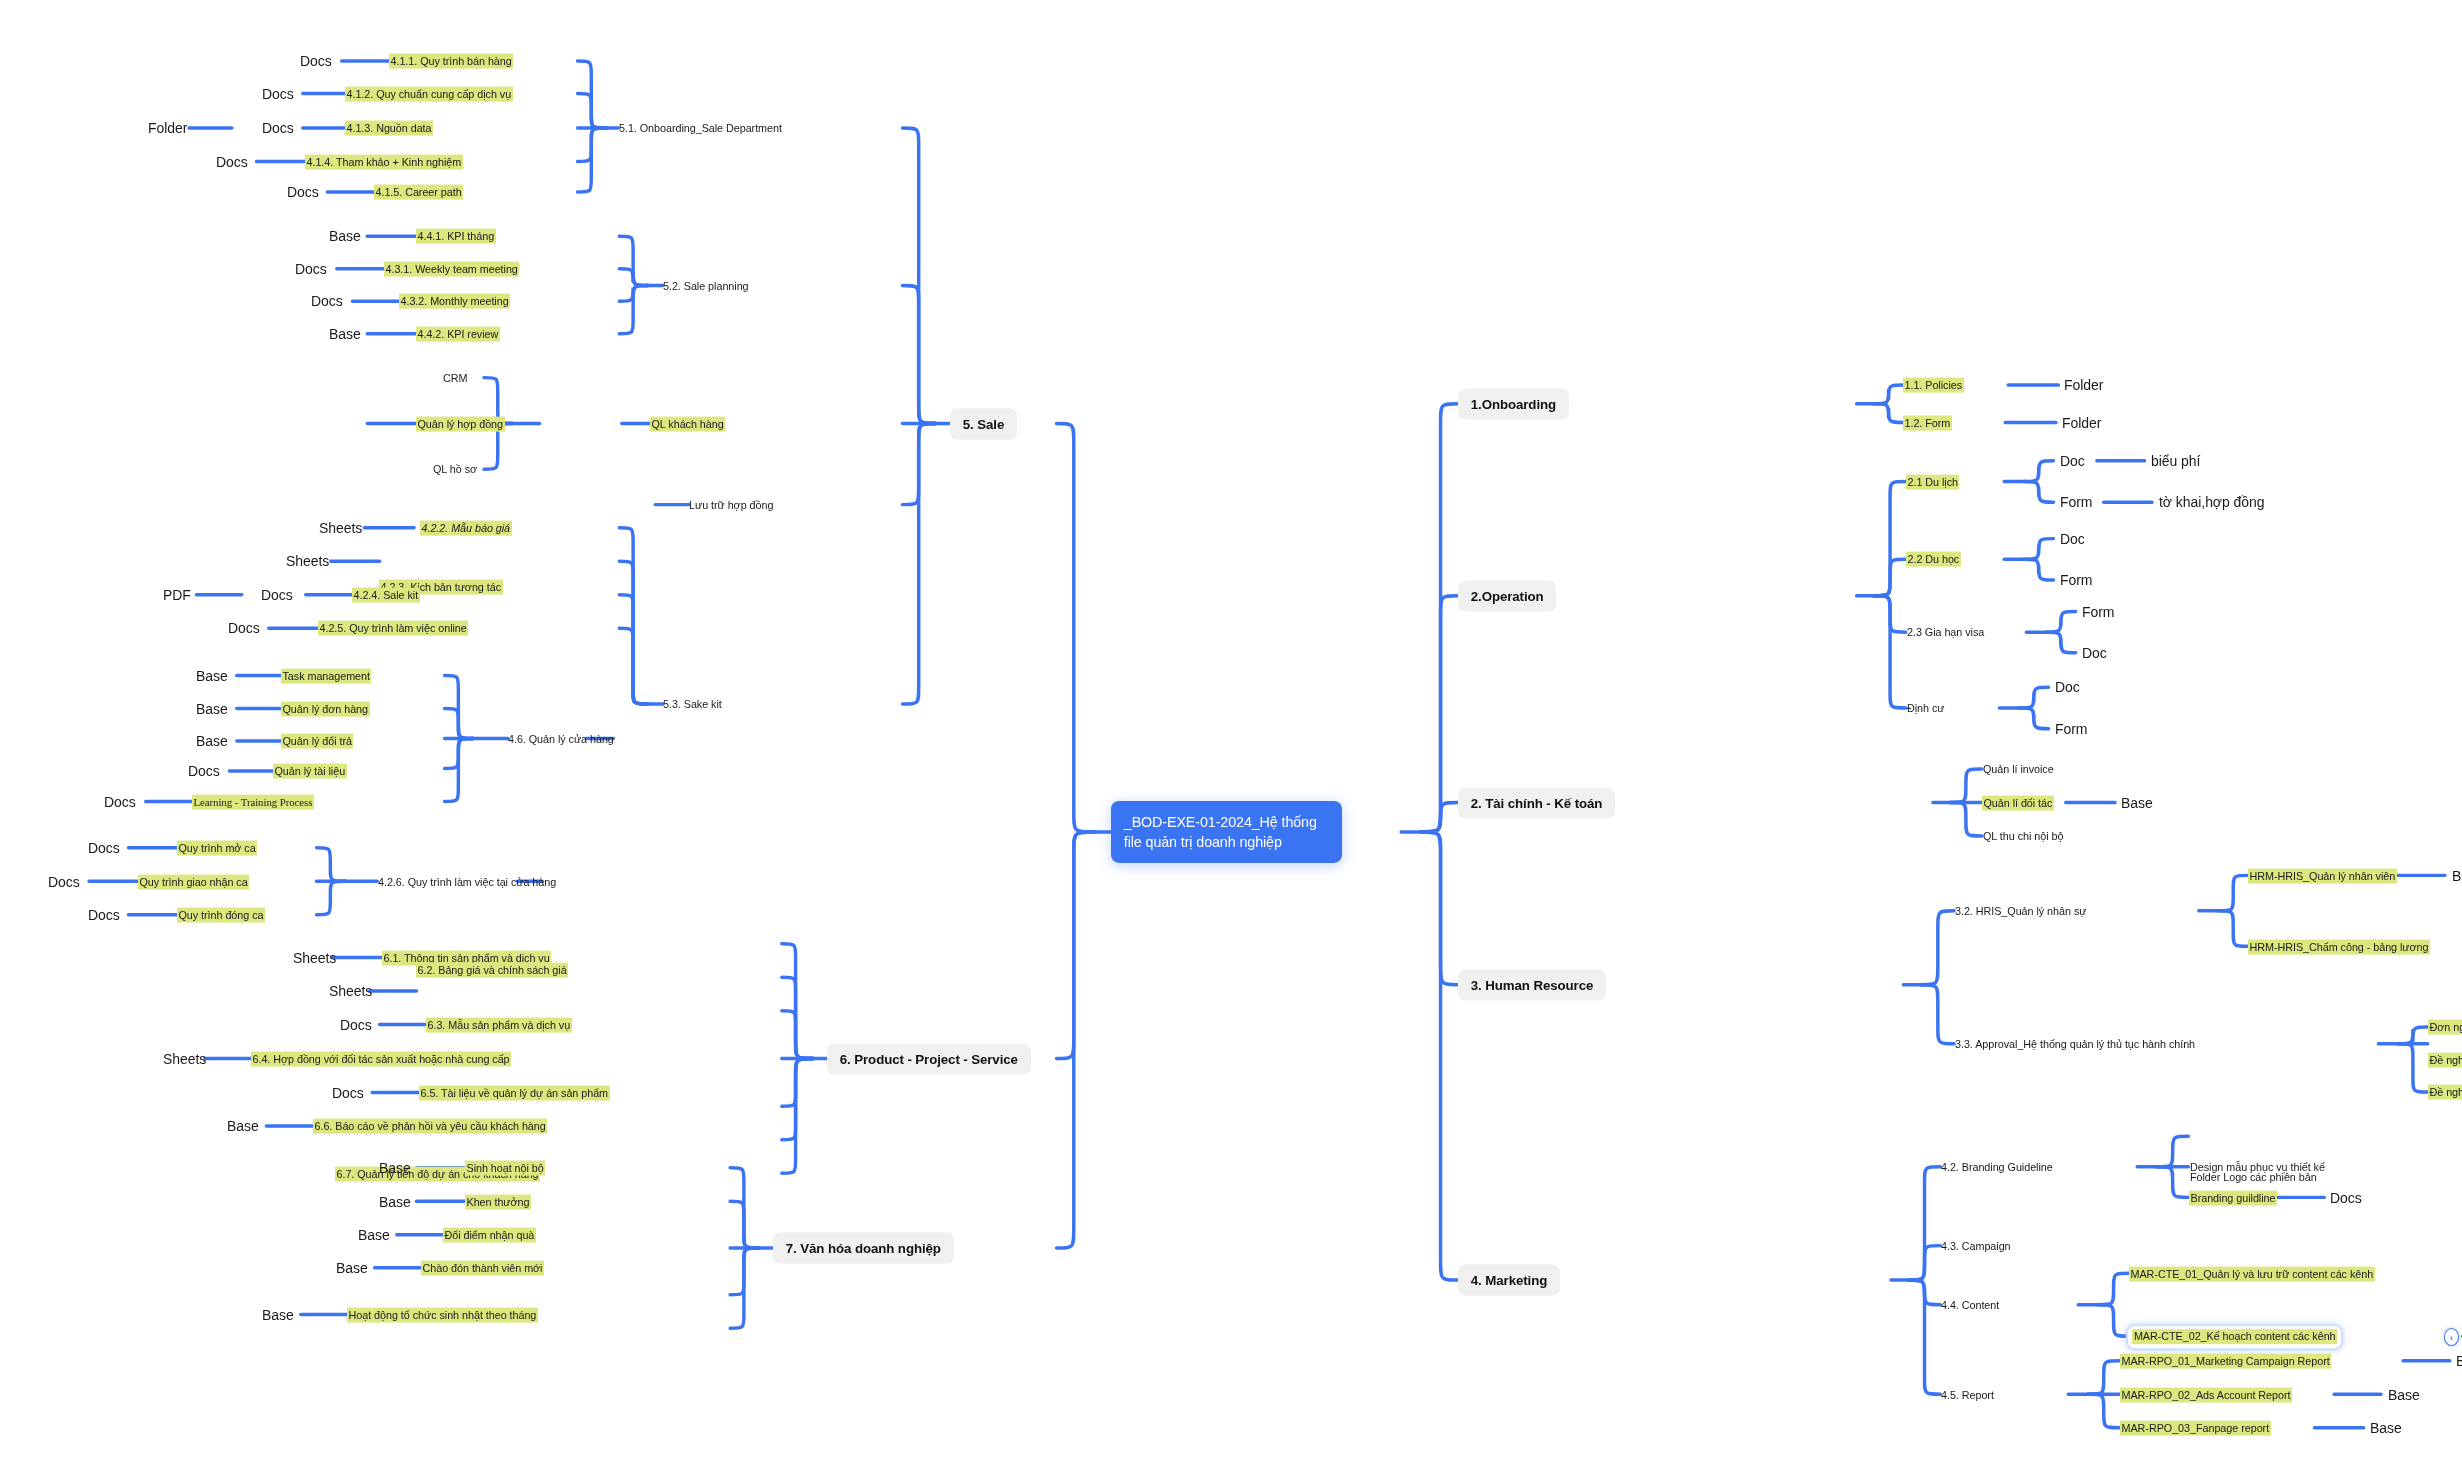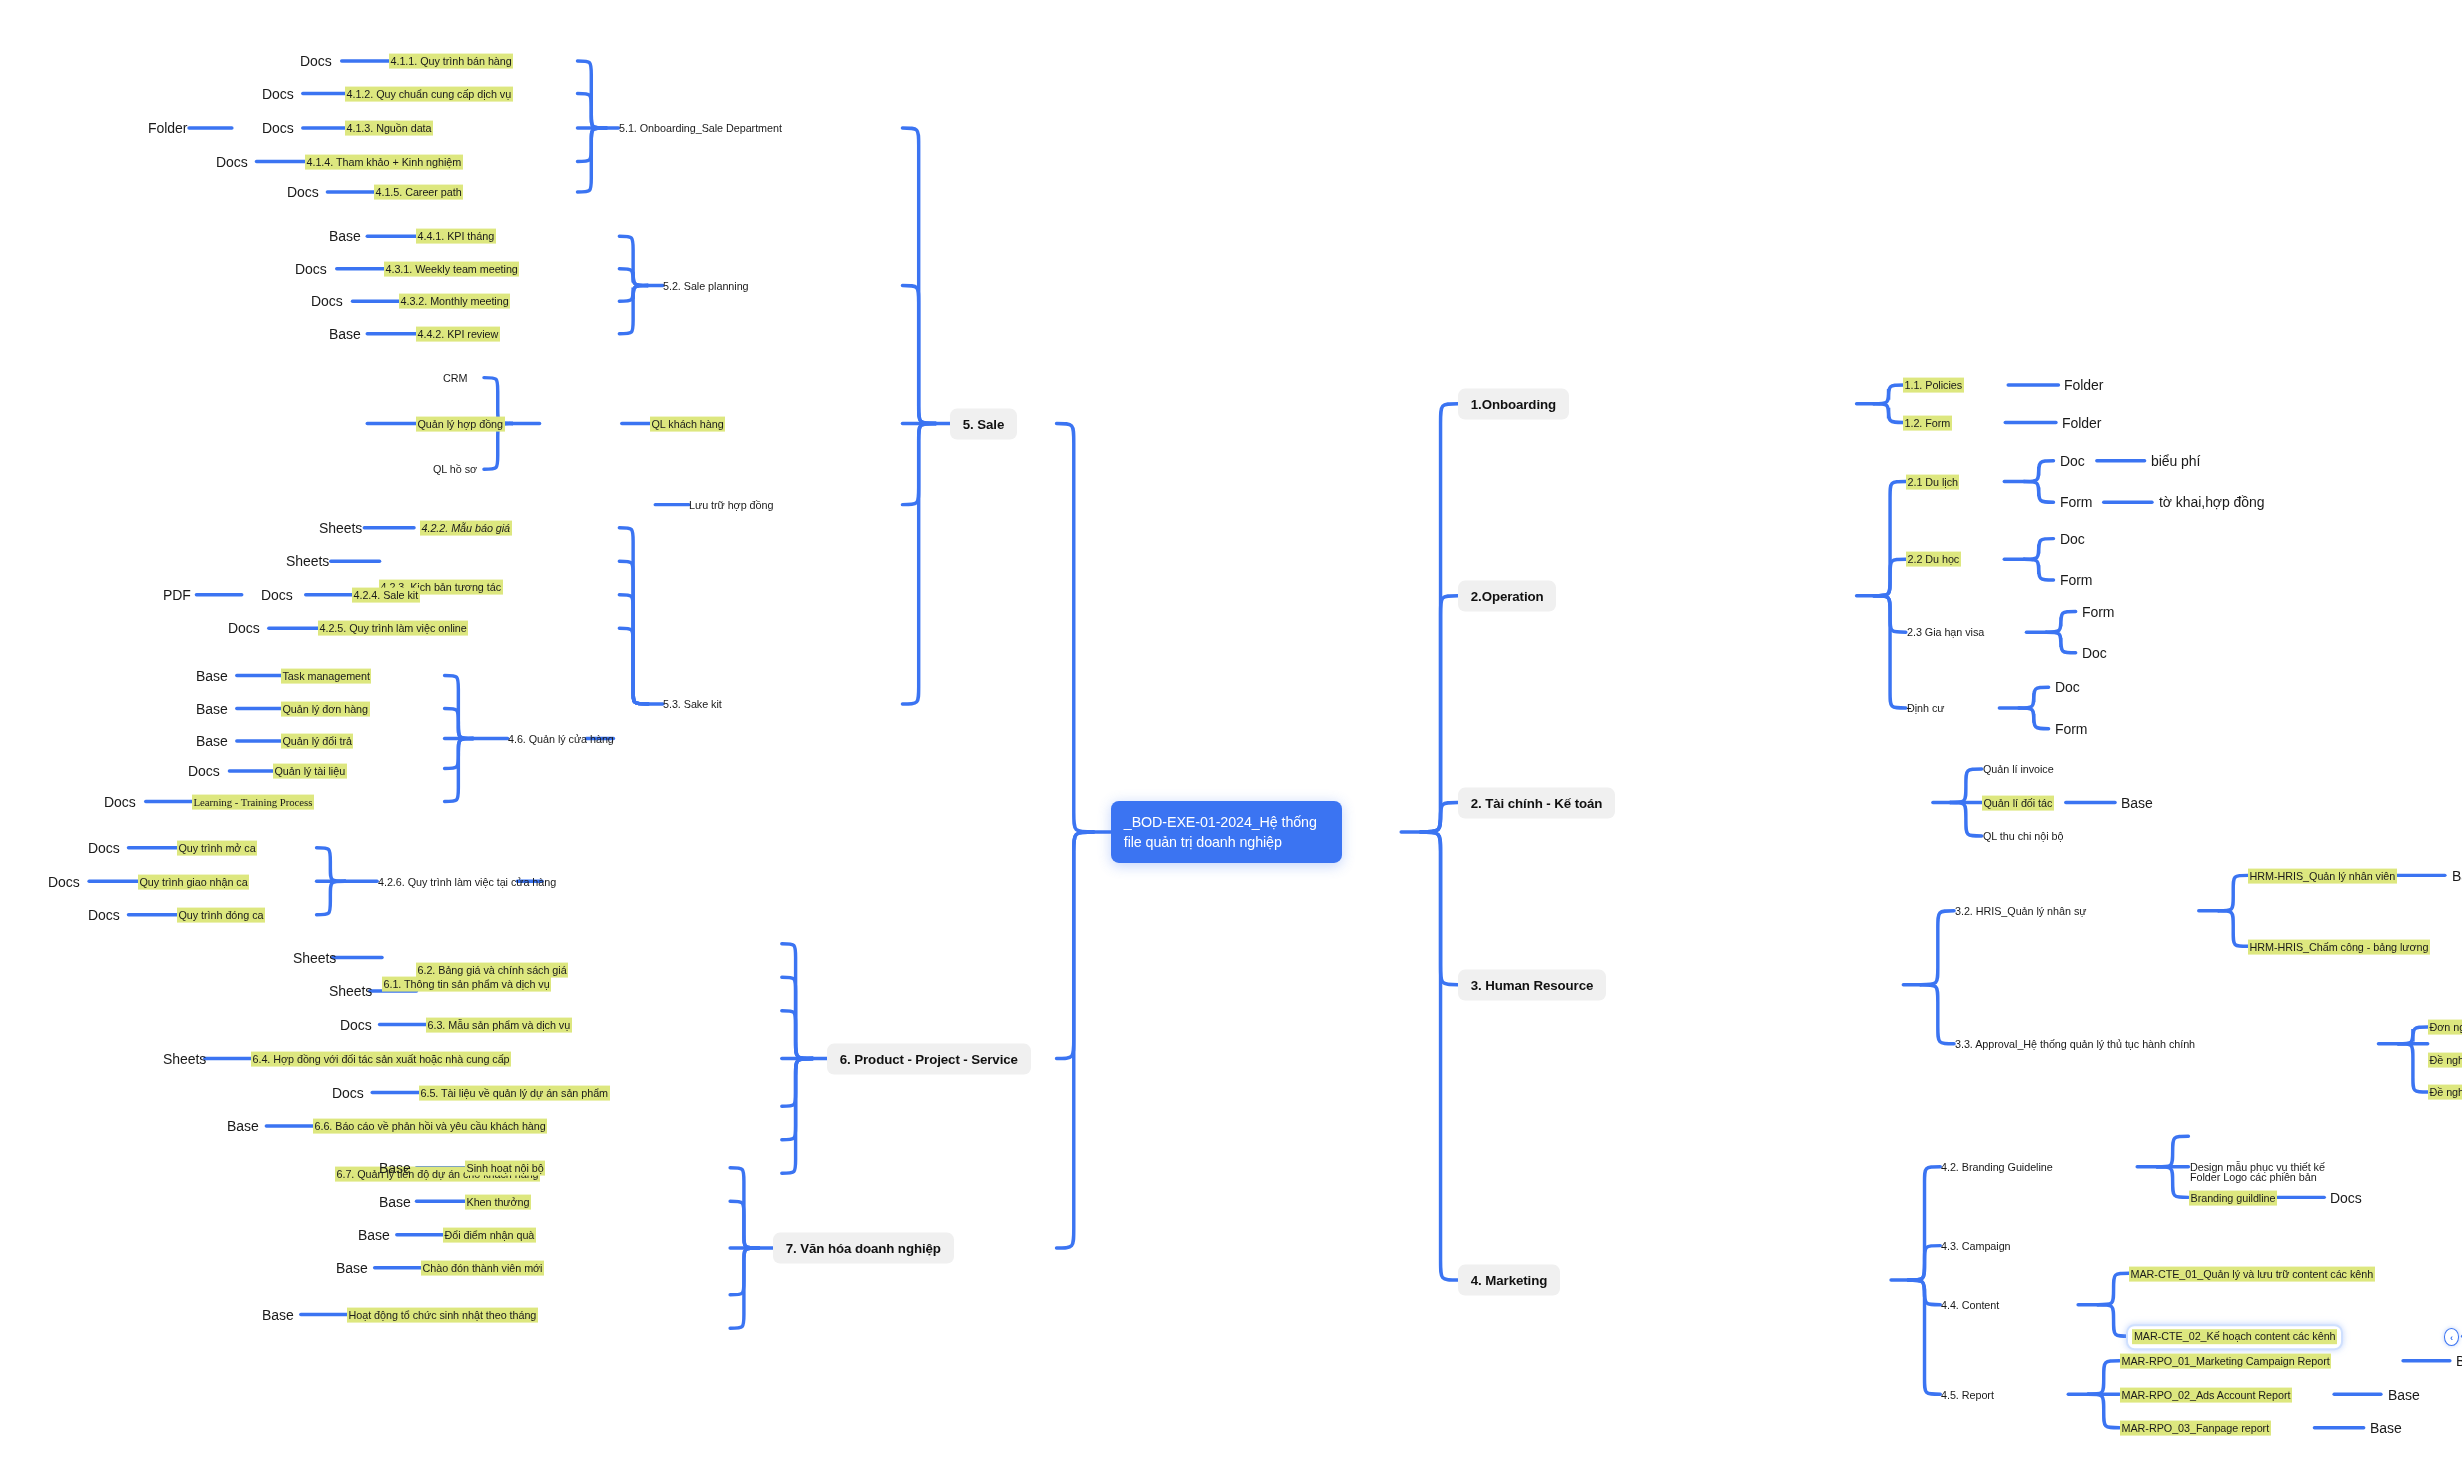--- a/index.html
+++ b/index.html
@@ -375,21 +375,21 @@
 
   <div class="nd hl" style="left:177px; top:848px;">Quy trình mở ca</div>
   <div class="nd leaf" style="left:88px; top:848px;">Docs</div>
 
   <div class="nd hl" style="left:138px; top:882px;">Quy trình giao nhận ca</div>
   <div class="nd leaf" style="left:48px; top:882px;">Docs</div>
 
   <div class="nd hl" style="left:177px; top:915px;">Quy trình đóng ca</div>
   <div class="nd leaf" style="left:88px; top:915px;">Docs</div>
 
-  <div class="nd hl" style="left:382px; top:984px;">6.1. Thông tin sản phẩm và dịch vụ</div>
+  <div class="nd hl" style="left:382px; top:958px;">6.1. Thông tin sản phẩm và dịch vụ</div>
   <div class="nd leaf" style="left:293px; top:958px;">Sheets</div>
 
   <div class="nd hl" style="left:416px; top:970px;">6.2. Bảng giá và chính sách giá</div>
   <div class="nd leaf" style="left:329px; top:991px;">Sheets</div>
 
   <div class="nd hl" style="left:426px; top:1025px;">6.3. Mẫu sản phẩm và dịch vụ</div>
   <div class="nd leaf" style="left:340px; top:1025px;">Docs</div>
 
   <div class="nd hl" style="left:251px; top:1059px;">6.4. Hợp đồng với đối tác sản xuất hoặc nhà cung cấp</div>
   <div class="nd leaf" style="left:163px; top:1059px;">Sheets</div>

